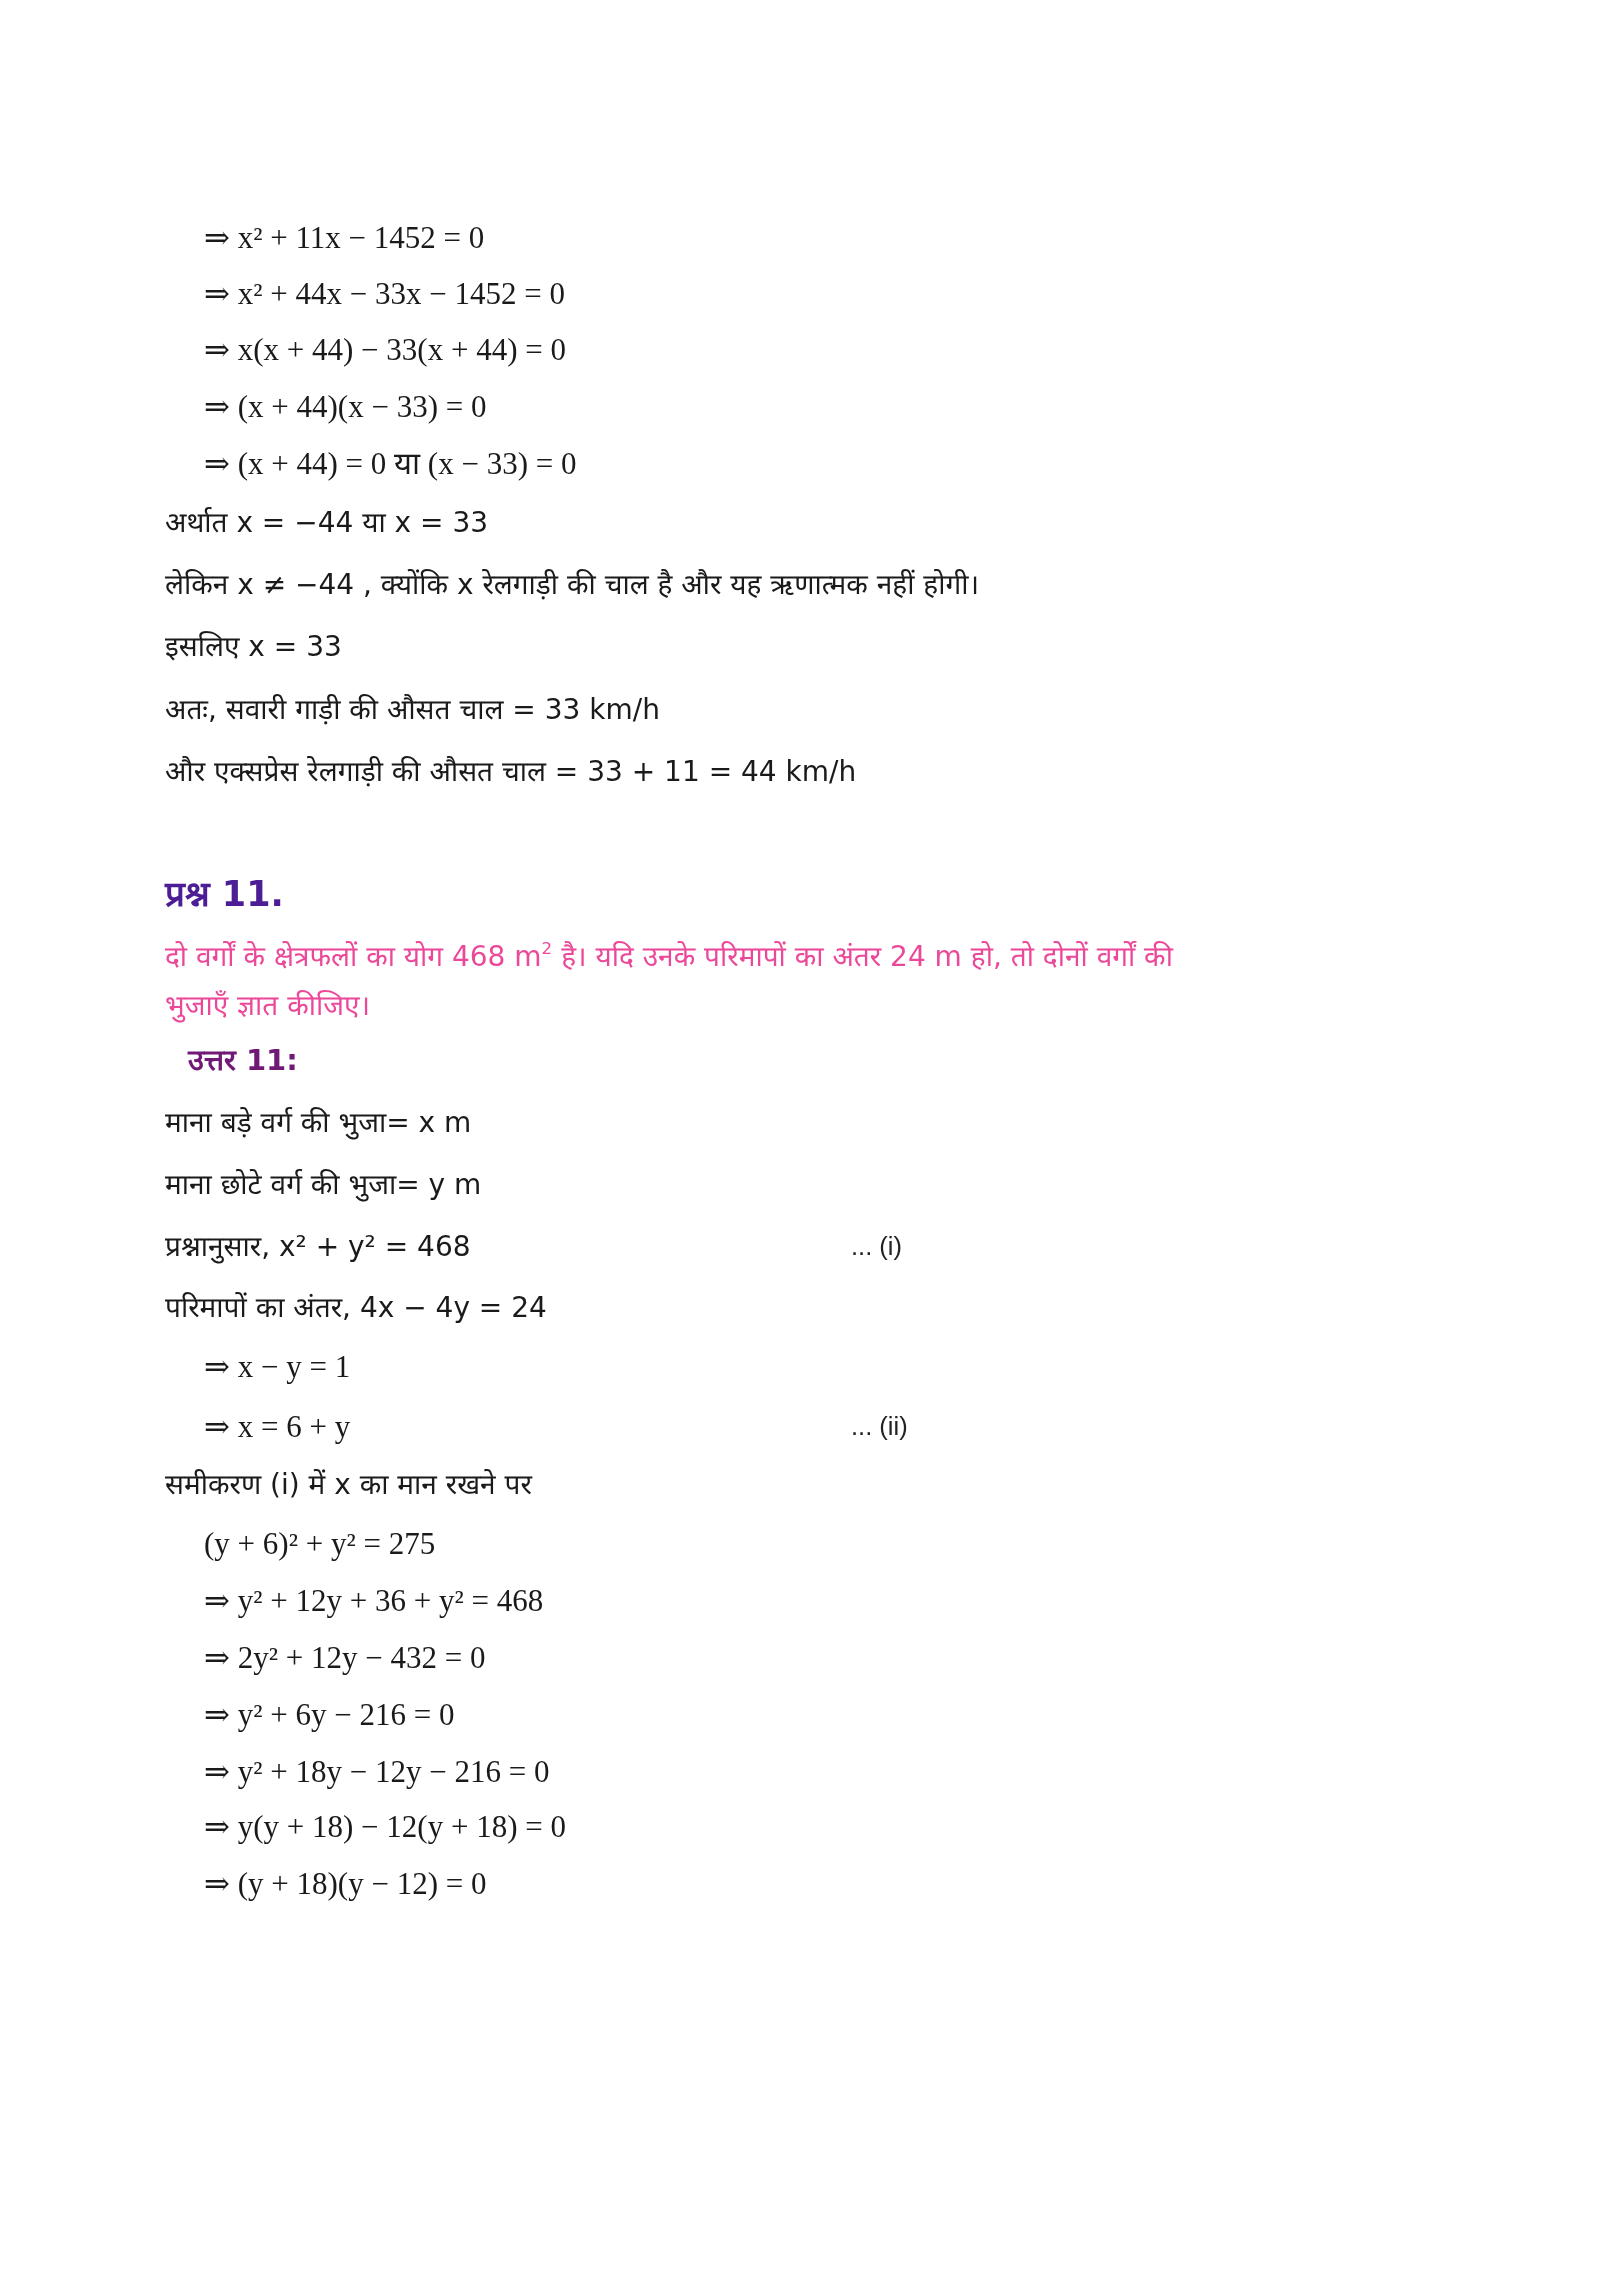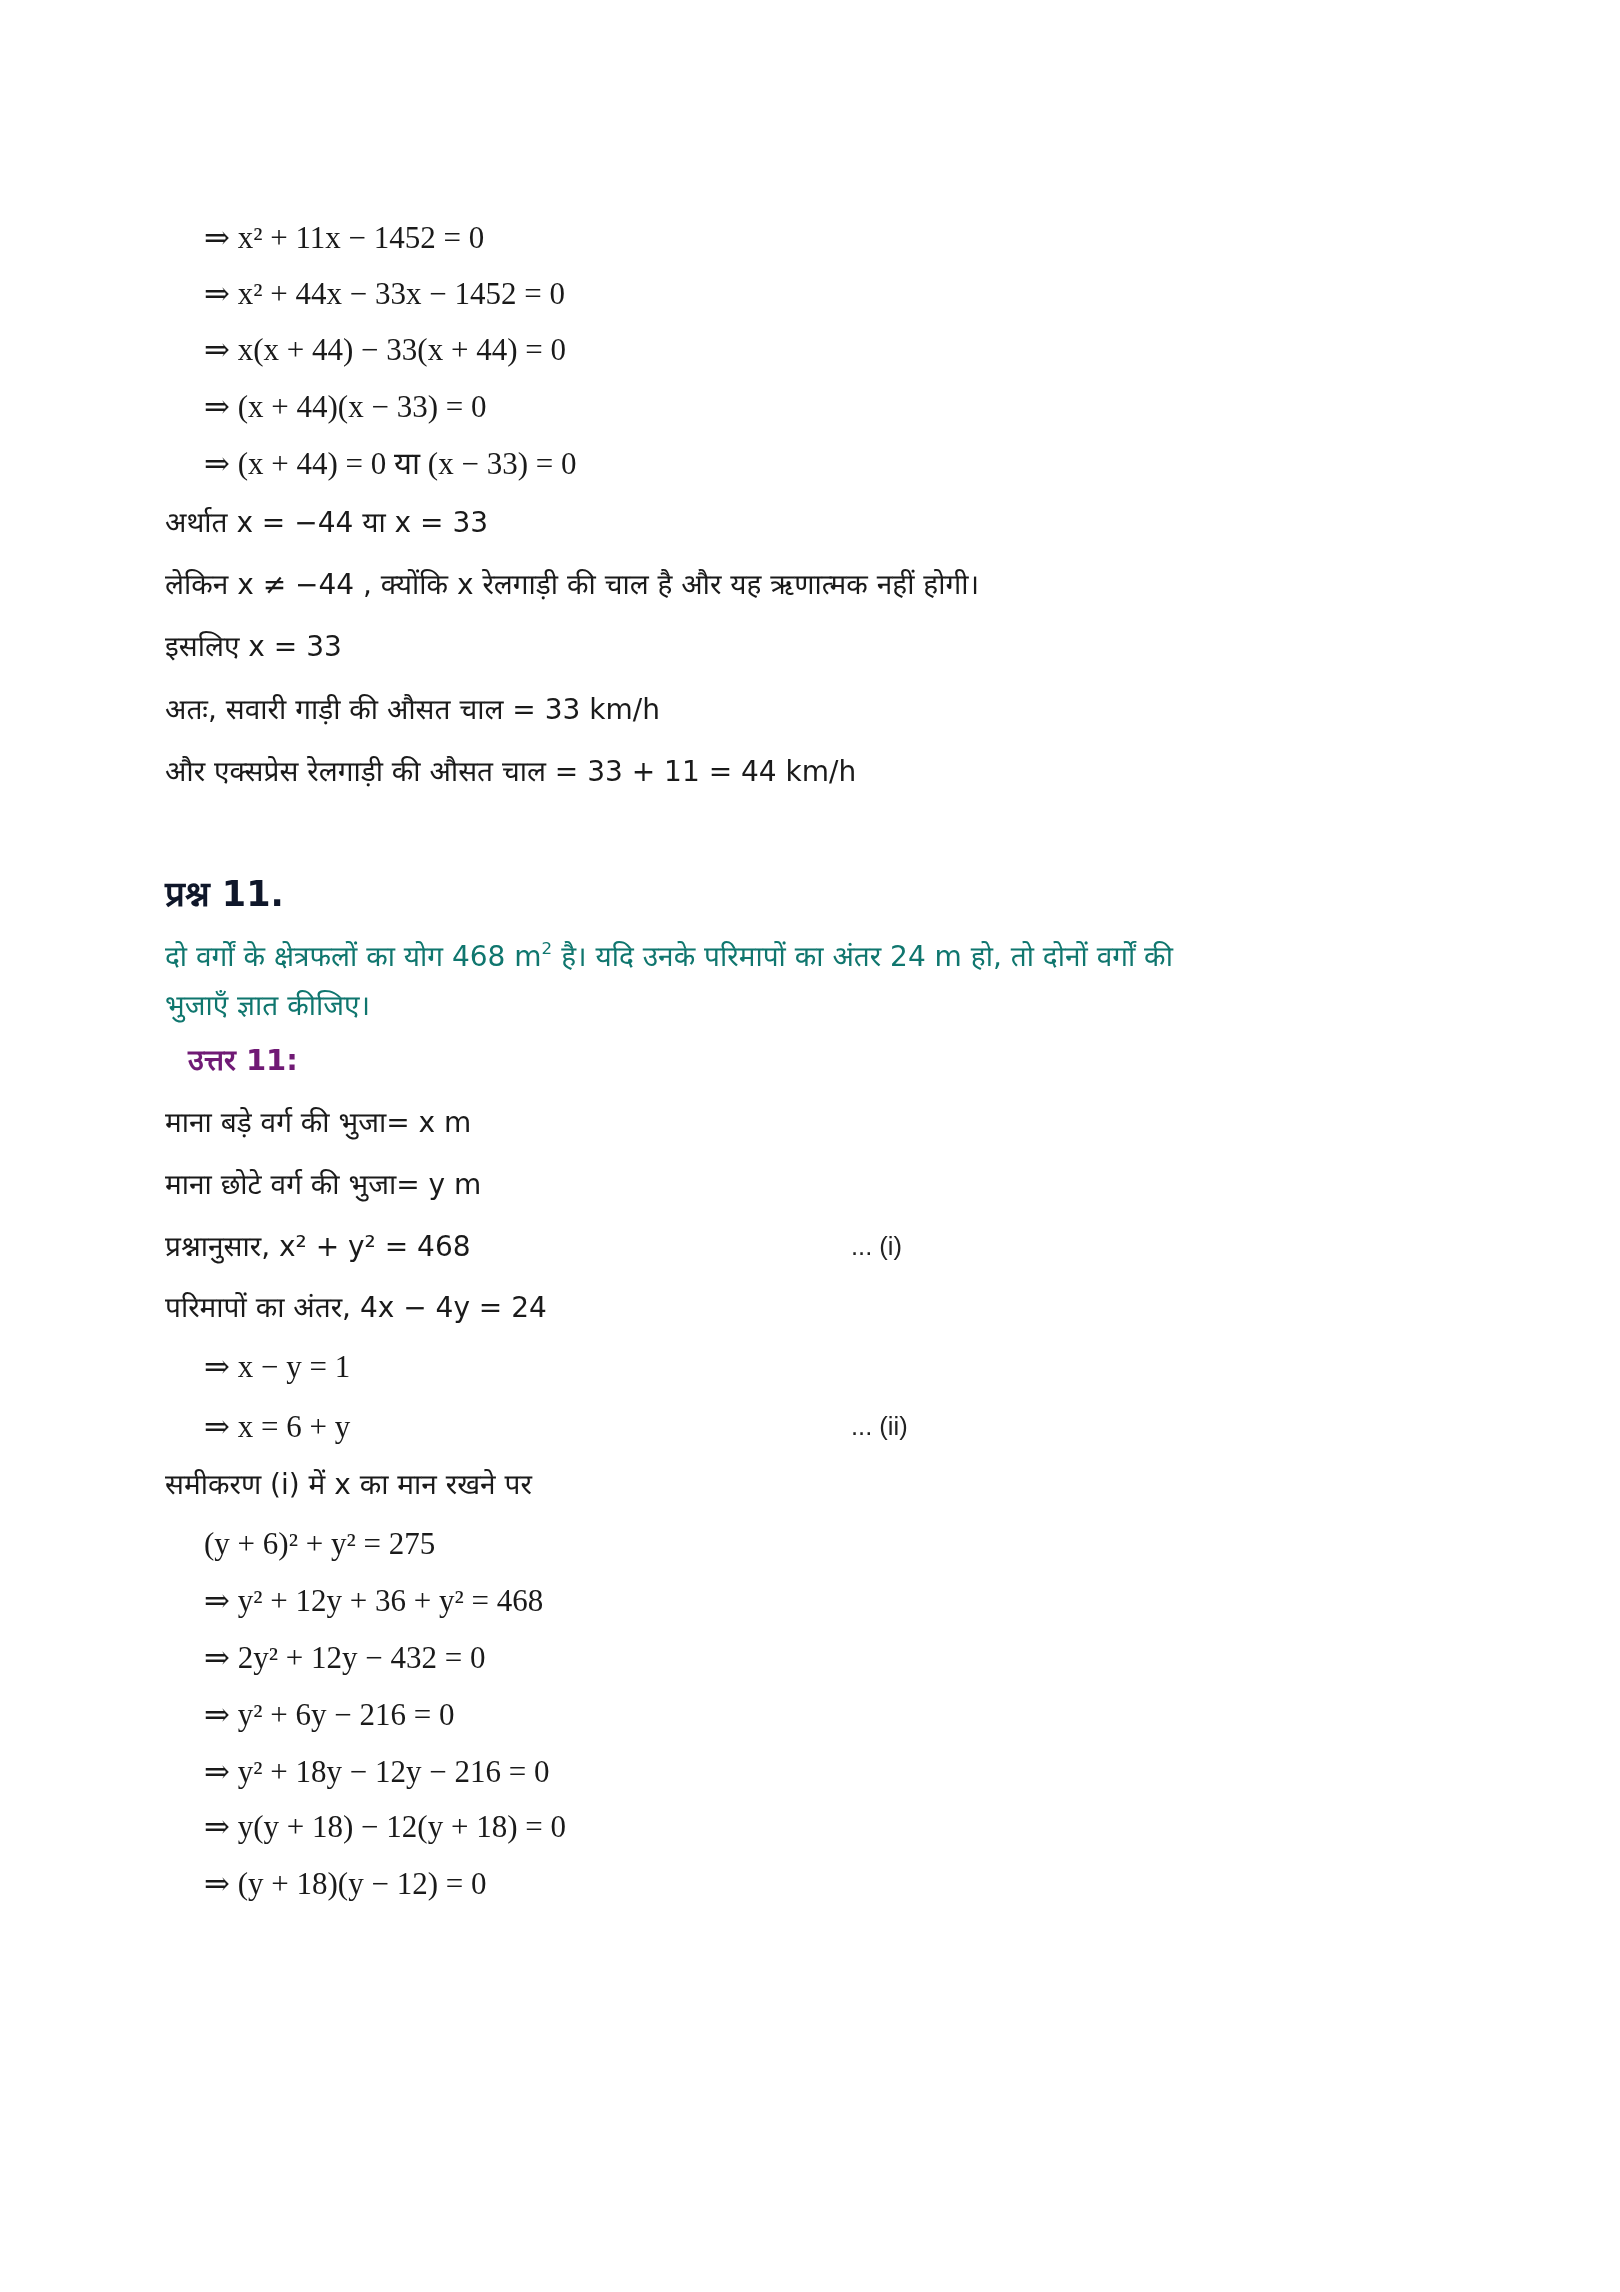--- a/index.html
+++ b/index.html
@@ -42,30 +42,30 @@
       color: #222;
       white-space: nowrap;
     }
     .q-heading {
       position: absolute;
       left: 165px;
       top: 872px;
       font-size: 35px;
       font-weight: bold;
       line-height: 45px;
-      color: #0f172a;
+      color: #4c1d95;
       white-space: nowrap;
     }
     .q-text {
       position: absolute;
       left: 165px;
       font-size: 28px;
       line-height: 39px;
       white-space: nowrap;
-      color: #0f766e;
+      color: #ec4899;
     }
     .q-text sup { font-size: 16.7px; vertical-align: 11.8px; line-height: 0; }
     .a-heading {
       position: absolute;
       left: 188px;
       top: 1041px;
       font-size: 29px;
       font-weight: bold;
       line-height: 39px;
       color: #701a75;

